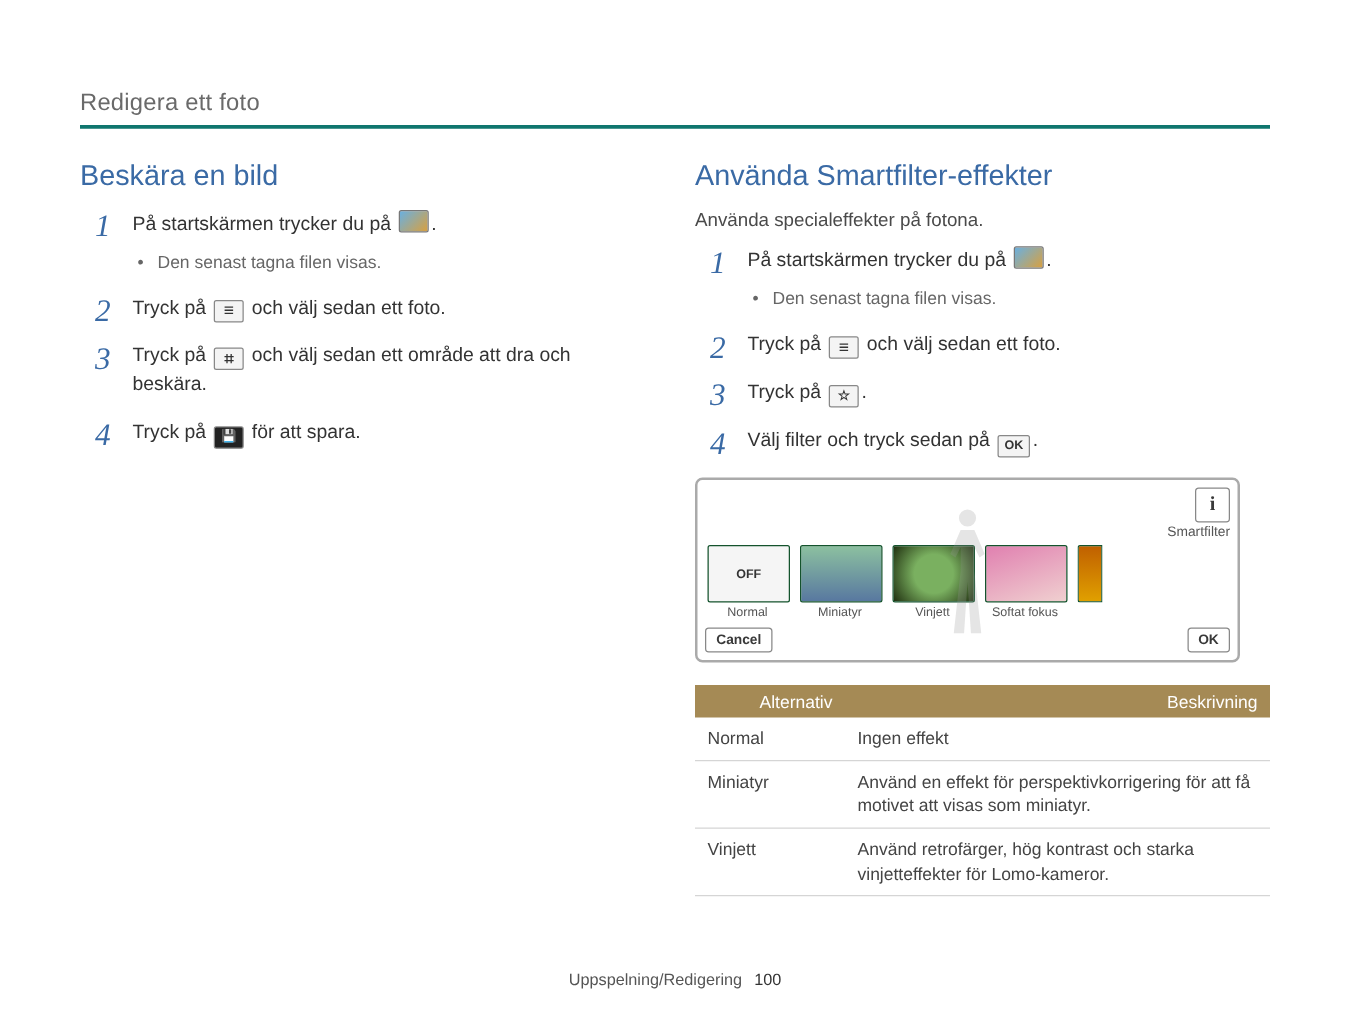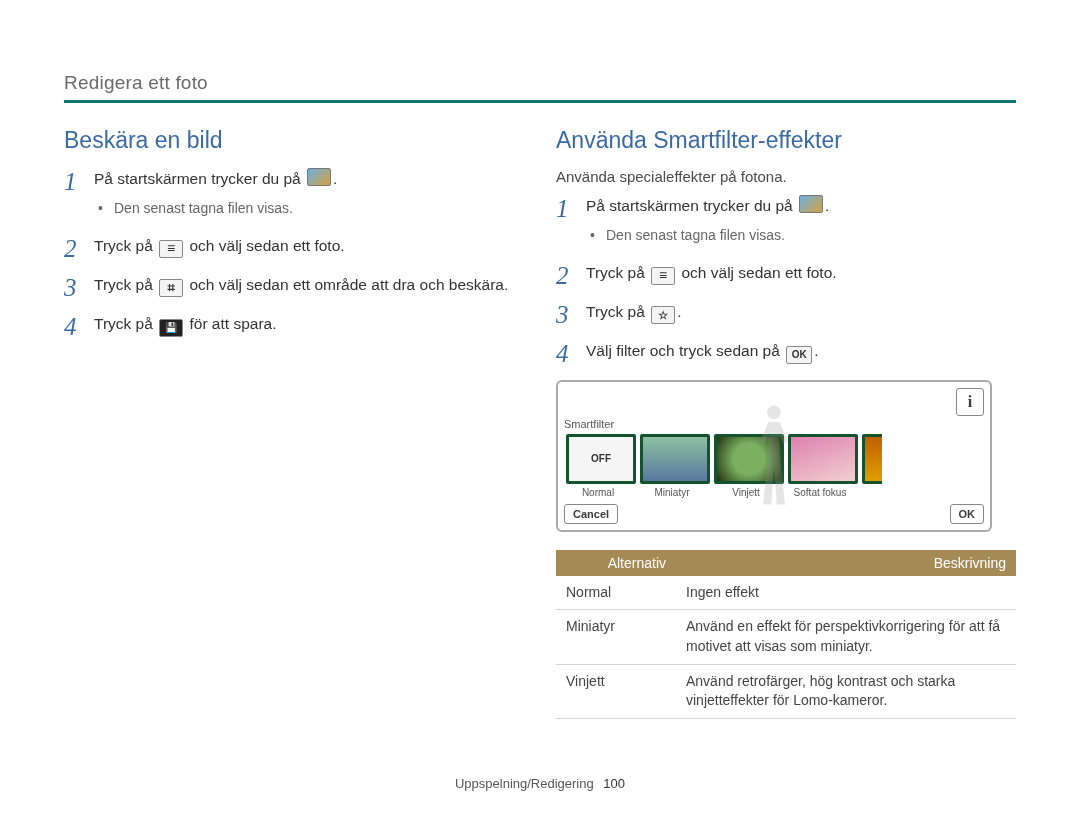--- a/index.html
+++ b/index.html
@@ -34,21 +34,21 @@
     margin: 0 0 14px 0;
   }
   .intro {
     font-size: 15px;
     color: #4a4a4a;
     margin: 0 0 10px 0;
   }
   ol.steps {
     list-style: none;
     padding: 0;
-    margin: 0;
+    margin: 12px;
     counter-reset: step;
   }
   ol.steps > li {
     counter-increment: step;
     position: relative;
     padding-left: 30px;
     margin-bottom: 16px;
     font-size: 15.5px;
     color: #333;
     line-height: 1.45;
@@ -115,31 +115,31 @@
     width: 420px;
     background:#fff;
   }
   .device .toprow { display:flex; justify-content:flex-end; }
   .info-btn {
     width:26px; height:26px; border:1px solid #888; border-radius:3px;
     display:flex; align-items:center; justify-content:center;
     font-family: Georgia, serif; font-weight:bold; font-size:16px;
   }
   .device .label {
-    text-align:left; font-size:11px; color:#555; margin-top:2px;
+    text-align:right; font-size:11px; color:#555; margin-top:2px;
   }
   .thumbs {
     display:flex; gap:10px; align-items:flex-start;
     margin: 4px 2px 2px 2px;
   }
   .thumb {
     width:64px; text-align:center;
   }
   .thumb .img {
-    width:64px; height:44px; border:3px solid #14532d; border-radius:2px;
+    width:64px; height:44px; border:1px solid #14532d; border-radius:2px;
     display:flex; align-items:center; justify-content:center;
     font-size:10px; font-weight:bold; color:#333;
     background:#e8e8e8;
   }
   .thumb.off .img { background:#f5f5f5; }
   .thumb .cap { font-size:10px; color:#555; margin-top:3px;}
   .thumb.extra .img{ width:18px; background:linear-gradient(#c06000,#e0a000); border-radius:2px 0 0 2px;}
   .thumb.extra { width:20px; overflow:hidden;}
   .device .botrow {
     display:flex; justify-content:space-between; margin-top:6px;

